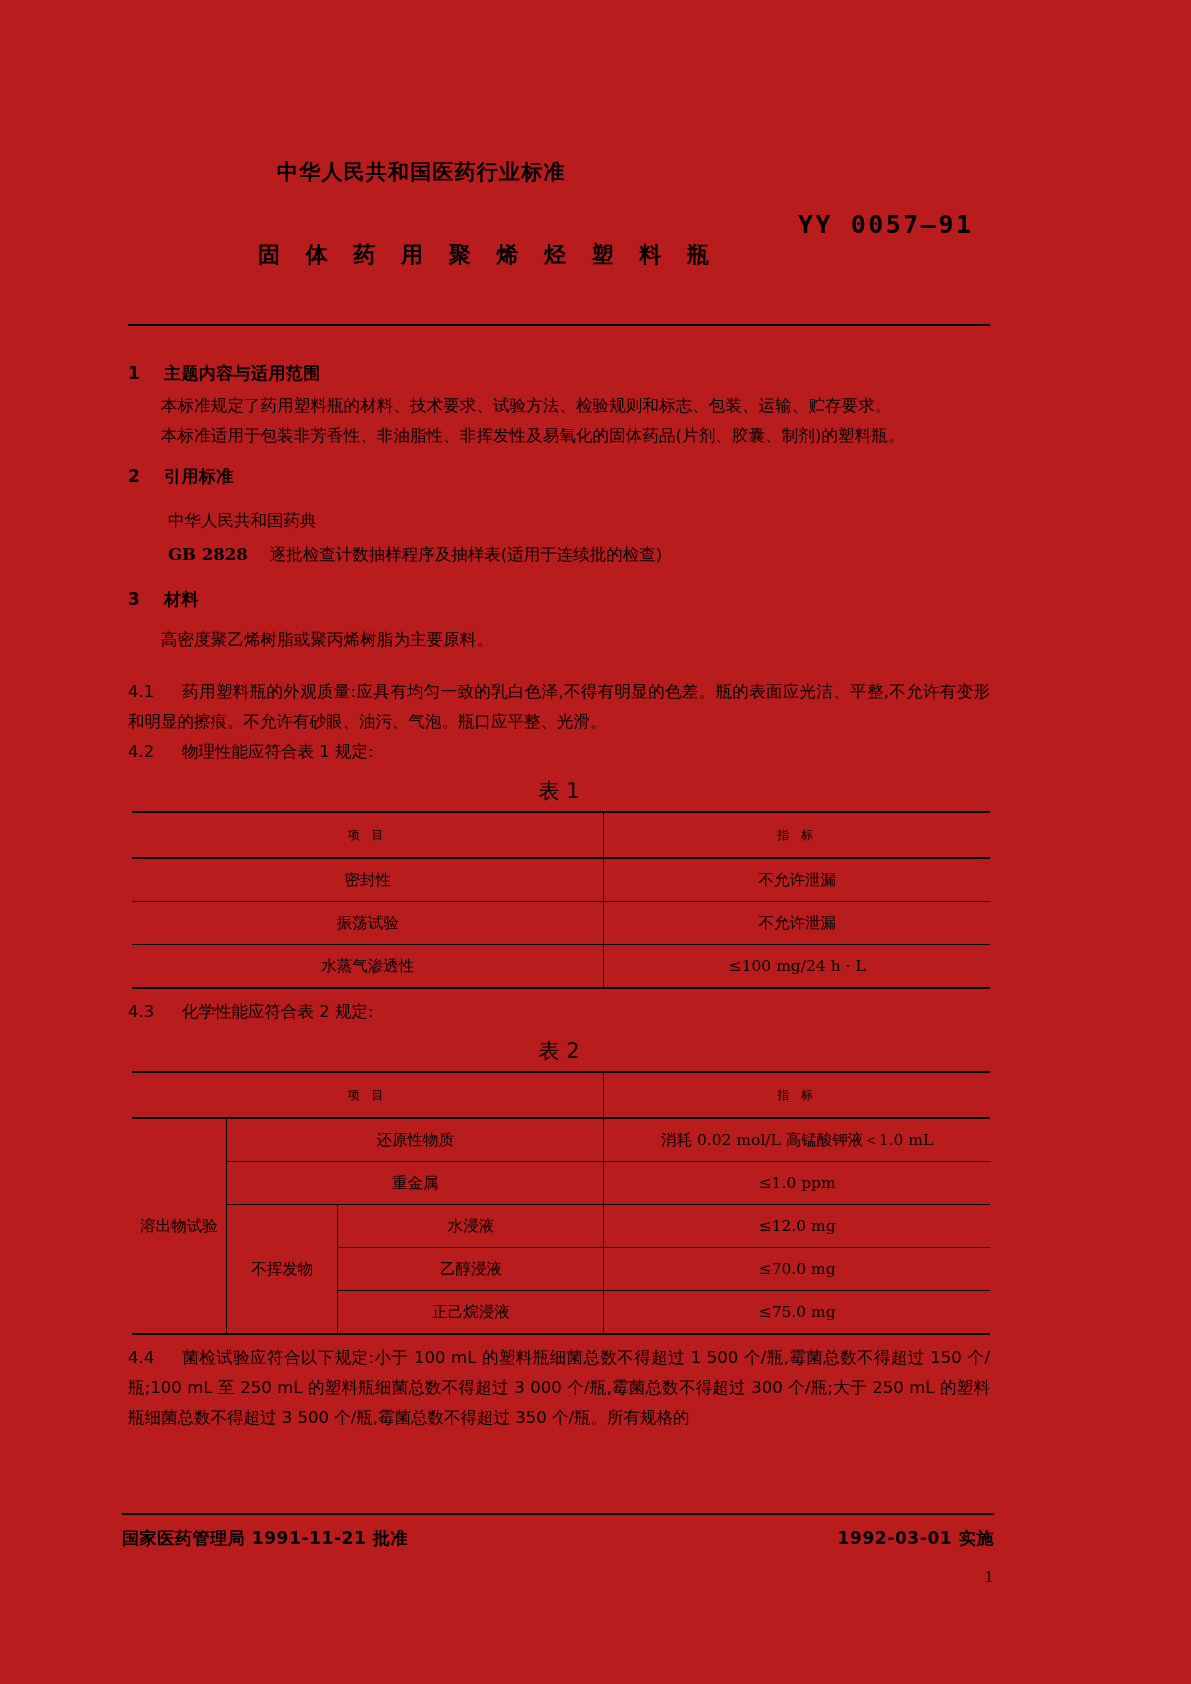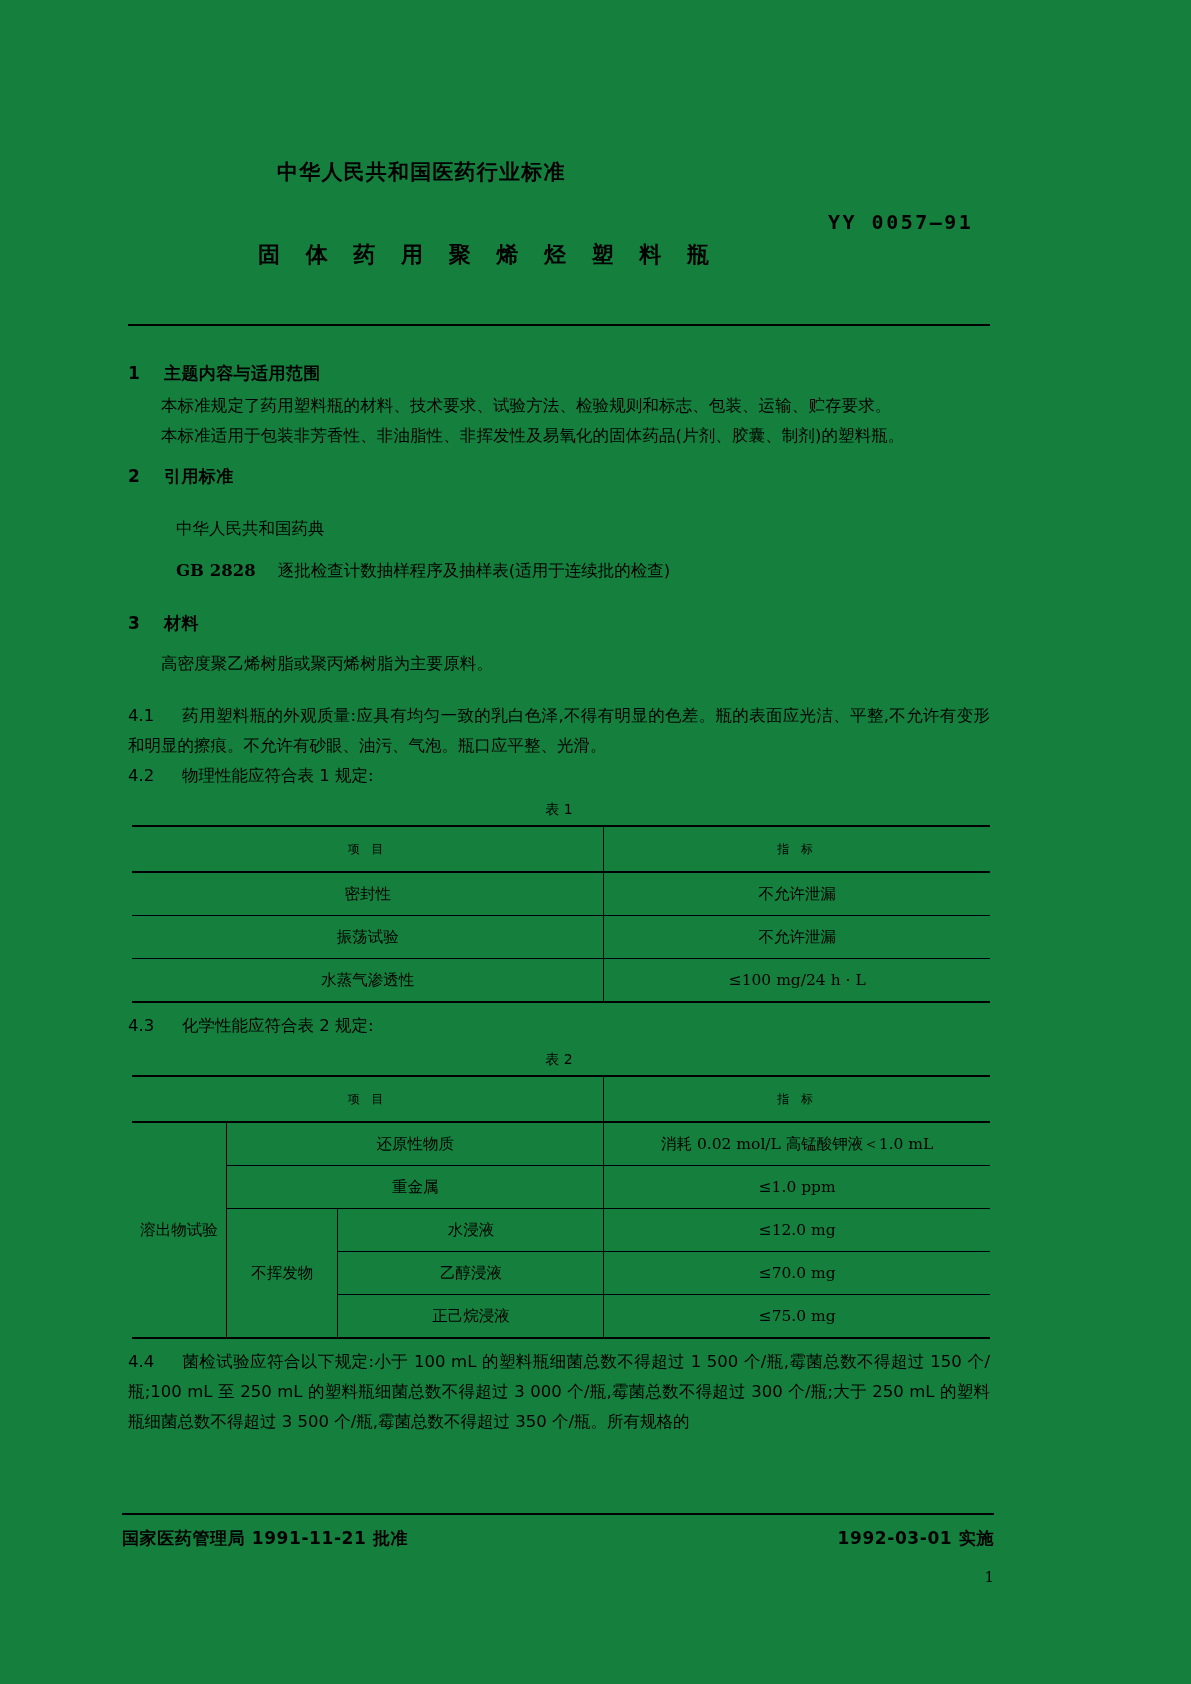--- a/index.html
+++ b/index.html
@@ -8,43 +8,43 @@
     background: #ffffff;
   }
   body {
     font-family: "Liberation Serif", "DejaVu Serif", serif;
     color: #000000;
   }
   .page {
     position: relative;
     width: 1191px;
     height: 1684px;
-    background: #15803d;
+    background: #b91c1c;
     box-sizing: border-box;
     overflow: hidden;
   }
 
   
   .hdr-org {
     position: absolute;
     left: 277px;
     top: 158px;
     font-family: "DejaVu Sans", sans-serif;
     font-weight: bold;
     font-size: 21px;
     letter-spacing: 1.2px;
     white-space: nowrap;
   }
   .hdr-code {
     position: absolute;
-    left: 828px;
+    left: 798px;
     top: 210px;
     font-family: "DejaVu Sans Mono", monospace;
     font-weight: bold;
-    font-size: 20px;
+    font-size: 25px;
     letter-spacing: 2.5px;
     white-space: nowrap;
   }
   .hdr-title {
     position: absolute;
     left: 258px;
     top: 240px;
     font-family: "DejaVu Sans", sans-serif;
     font-weight: bold;
     font-size: 22px;
@@ -86,41 +86,41 @@
     letter-spacing: 0.1px;
   }
   .indent { text-indent: 2em; }
   .block-gap { height: 14px; }
   .small-gap { height: 8px; }
 
   .ref-line {
     font-family: "DejaVu Sans", sans-serif;
     font-size: 16.5px;
     line-height: 30px;
-    margin: 12px;
+    margin: 4px;
     padding-left: 36px;
     white-space: nowrap;
   }
   .ref-line .gb { font-family: "DejaVu Serif", serif; font-weight: bold; }
   .ref-line .gbgap { display: inline-block; width: 22px; }
 
   .numpara {
     font-family: "DejaVu Sans", sans-serif;
     font-size: 16.5px;
     line-height: 30px;
     margin: 0;
     text-align: justify;
     text-justify: inter-ideograph;
   }
   .numpara .lbl { display: inline-block; min-width: 54px; }
 
   
   .tbl-cap {
     font-family: "DejaVu Sans", sans-serif;
-    font-size: 14px;
+    font-size: 21px;
     text-align: center;
     margin: 10px 0 6px 0;
   }
   table.doc {
     border-collapse: collapse;
     width: 858px;
     margin: 0 0 0 4px;
     table-layout: fixed;
   }
   table.doc td {

